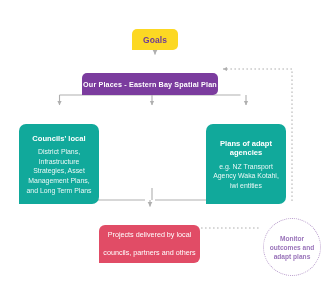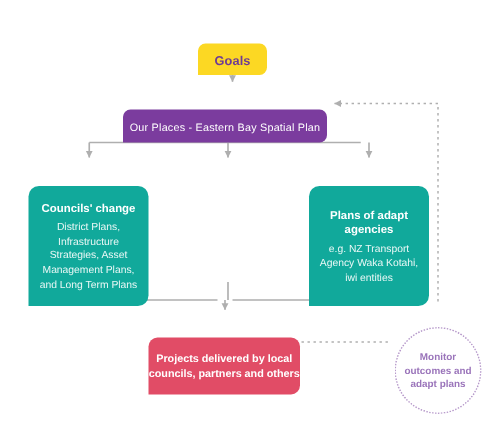--- a/index.html
+++ b/index.html
@@ -59,21 +59,21 @@
     left: 82px;
     top: 57px;
     width: 136px;
     height: 22px;
     background: #7B3C9E;
     border-radius: 5px 5px 5px 0;
   }
   .node-banner .title {
     color: #ffffff;
     font-size: 7.2px;
-    font-weight: normal;
+    font-weight: bold;
     letter-spacing: .15px;
   }
 
   
   .node-card {
     width: 80px;
     top: 108px;
     height: 80px;
     background: #11A99B;
     border-radius: 7px 7px 7px 0;
@@ -102,22 +102,22 @@
     left: 99px;
     top: 209px;
     width: 101px;
     height: 38px;
     background: #E14C66;
     border-radius: 6px 6px 6px 0;
   }
   .node-delivery .title {
     color: #ffffff;
     font-size: 7.2px;
-    font-weight: bold;
-    line-height: 10px;
+    font-weight: normal;
+    line-height: 18px;
   }
 
   
   .node-monitor {
     left: 263px;
     top: 202px;
     width: 58px;
     height: 58px;
     border-radius: 50%;
     border: 1px dotted #B79ACB;
@@ -165,21 +165,21 @@
 
   <div class="node node-goals">
     <span class="title">Goals</span>
   </div>
 
   <div class="node node-banner">
     <span class="title">Our Places - Eastern Bay Spatial Plan</span>
   </div>
 
   <div class="node node-card card-1">
-    <span class="title">Councils' change</span>
+    <span class="title">Councils' local</span>
     <span class="body">District Plans, Infrastructure Strategies, Asset Management Plans, and Long Term Plans</span>
   </div>
 
 
   <div class="node node-card card-3">
     <span class="title">Plans of adapt agencies</span>
     <span class="body">e.g. NZ Transport Agency Waka Kotahi, iwi entities</span>
   </div>
 
   <div class="node node-delivery">

